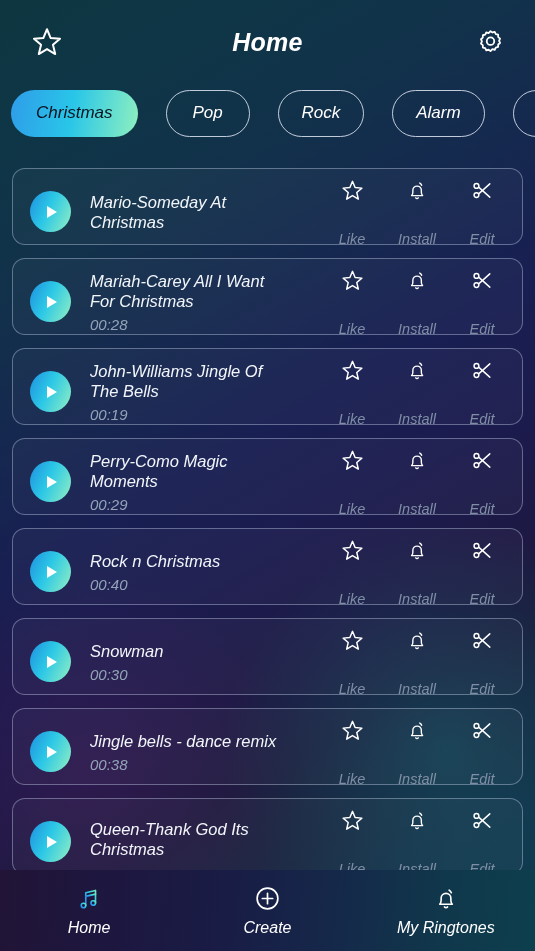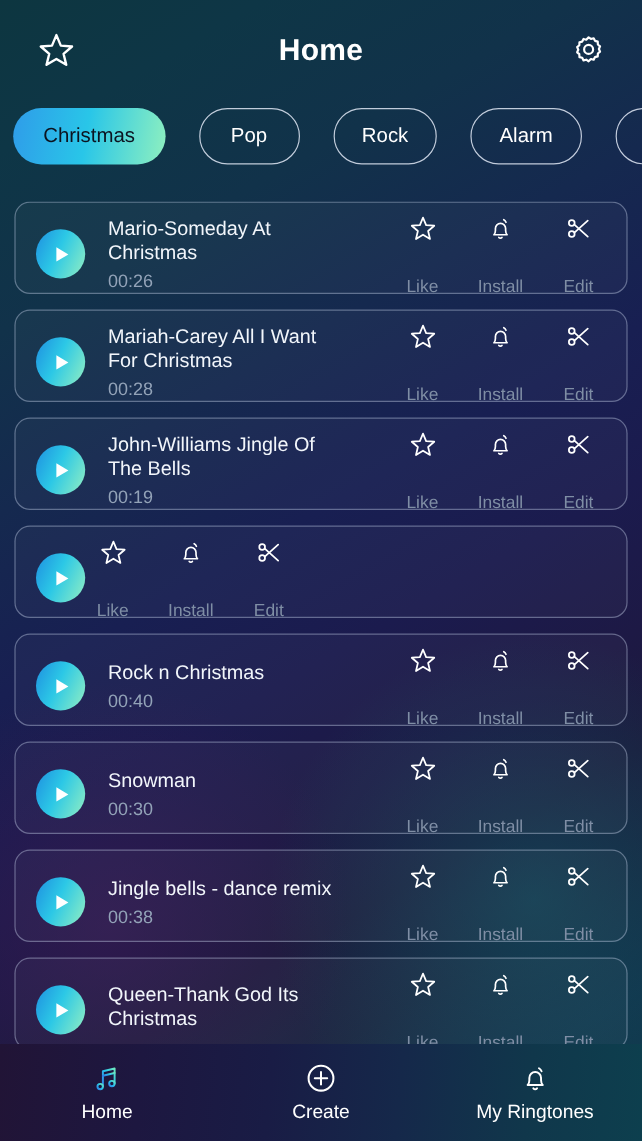--- a/index.html
+++ b/index.html
@@ -29,20 +29,21 @@
         #0e3646 10%,
         #11324a 22%,
         #15294f 34%,
         #181f52 46%,
         #1b1b4e 56%,
         #1d1945 66%,
         #1c1a3c 74%,
         #18233f 82%,
         #123049 90%,
         #0e3a4c 100%);
+    font-style: italic;
   }
   
   #app::before {
     content: "";
     position: absolute;
     left: -120px; top: 560px;
     width: 420px; height: 420px;
     background: radial-gradient(circle at 50% 50%, rgba(60,26,86,.55), rgba(60,26,86,0) 68%);
     pointer-events: none;
   }
@@ -280,21 +281,20 @@
     </div>
   </div>
 
   <div class="list" id="ringtone-list">
       <div class="card">
     <div class="play-btn">
       <span class="play-tri"></span>
     </div>
     <div class="meta">
       <div class="track-title">Mario-Someday At Christmas</div>
-      <div class="track-dur">00:26</div>
     </div>
     <div class="actions">
       <div class="action">
         <span class="glyph">
               <svg width="25" height="25" viewBox="0 0 24 24" fill="none" stroke="#ffffff" stroke-width="1.4" stroke-linejoin="round">
     <polygon points="12,3.2 14.5,9.2 21,9.7 16.1,13.9 17.6,20.3 12,16.9 6.4,20.3 7.9,13.9 3,9.7 9.5,9.2"></polygon>
               </svg>
             </span>
         <span class="lbl">Like</span>
       </div>
@@ -394,20 +394,24 @@
     <path d="M8.3 15.2L19 5.6M8.3 8.8L19 18.4"></path>
               </svg>
             </span>
         <span class="lbl">Edit</span>
       </div>
     </div>
       </div>
       <div class="card">
     <div class="play-btn">
       <span class="play-tri"></span>
+    </div>
+    <div class="meta">
+      <div class="track-title">Perry-Como Magic Moments</div>
+      <div class="track-dur">00:29</div>
     </div>
     <div class="actions">
       <div class="action">
         <span class="glyph">
               <svg width="25" height="25" viewBox="0 0 24 24" fill="none" stroke="#ffffff" stroke-width="1.4" stroke-linejoin="round">
     <polygon points="12,3.2 14.5,9.2 21,9.7 16.1,13.9 17.6,20.3 12,16.9 6.4,20.3 7.9,13.9 3,9.7 9.5,9.2"></polygon>
               </svg>
             </span>
         <span class="lbl">Like</span>
       </div>

